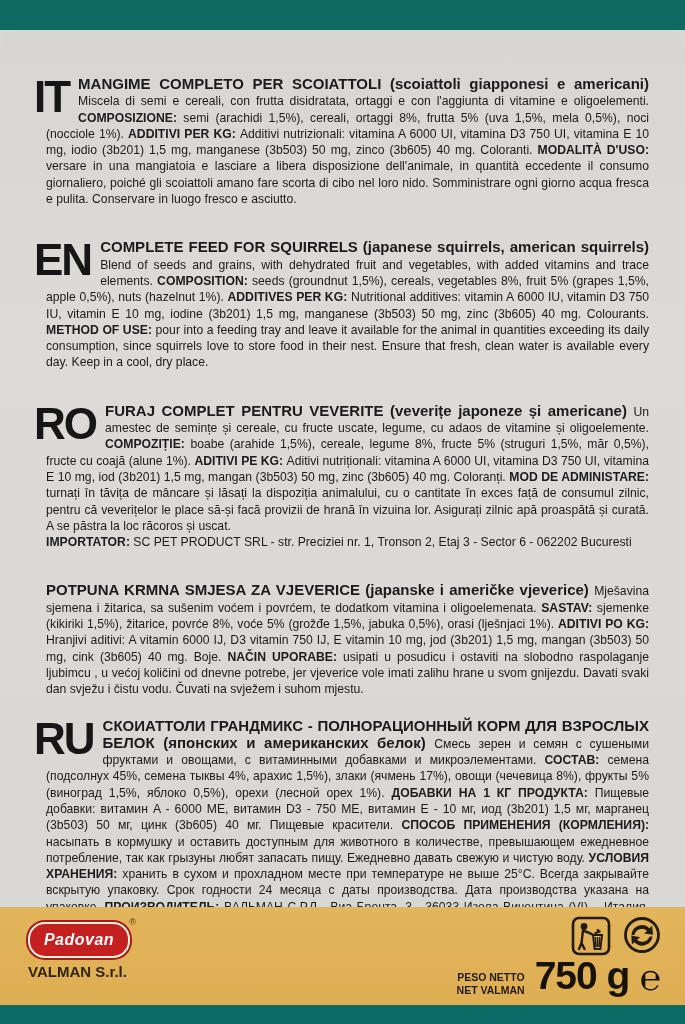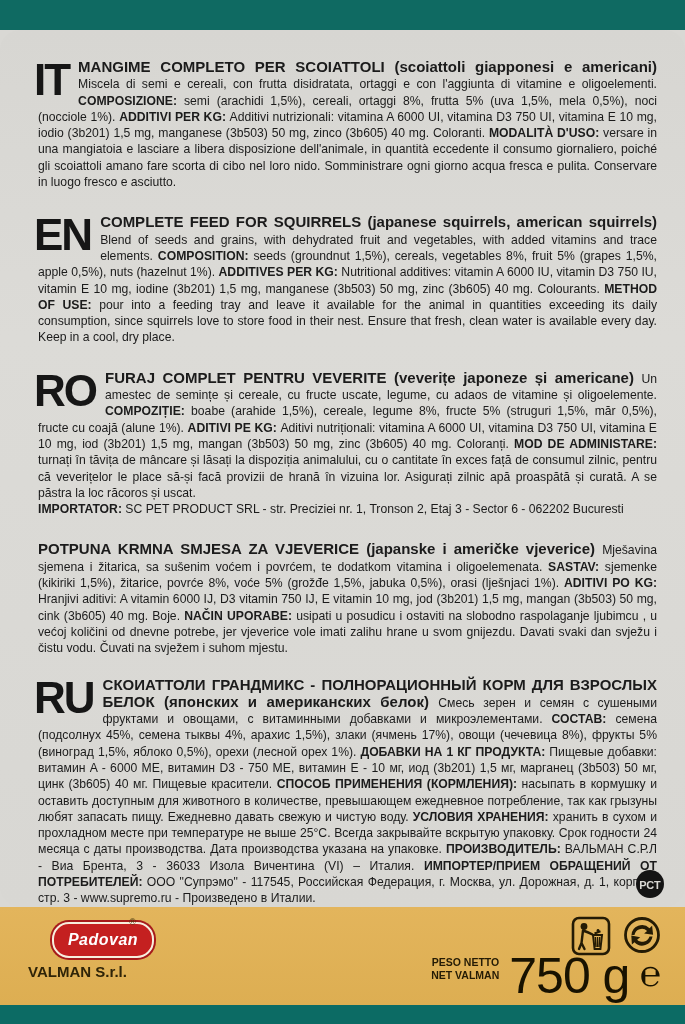--- a/index.html
+++ b/index.html
@@ -4,68 +4,68 @@
 <style>
   html,body{margin:0;padding:0;}
   body{
     width:685px;height:1024px;overflow:hidden;
     font-family:"Liberation Sans",sans-serif;
     background:#c9c8c5;
   }
   .package{width:685px;height:1024px;position:relative;background:#d9d8d4;}
   .band-top{height:30px;background:#0f6a62;}
   .label-body{
-    height:877px;box-sizing:border-box;padding-top:25px;
+    height:877px;box-sizing:border-box;padding-top:34px;
     background:linear-gradient(180deg,#d7d6d2 0%,#dcdbd7 35%,#d8d7d3 100%);
     overflow:hidden;
     border-radius:20px;
   }
   .sec{margin:0 24px 20px 34px;position:relative;}
   .sec::after{content:"";display:block;clear:both;}
   .code{
     float:left;font-weight:bold;font-size:44px;line-height:0.80;
     letter-spacing:-2px;margin:3px 9px 2px 0;color:#161616;white-space:nowrap;
   }
   .code .code-extra{font-weight:normal;letter-spacing:-1px;}
   .sec.wide .code{font-size:33px;line-height:1.0;letter-spacing:-1px;margin-top:6px;}
   .body-text{
-    margin:4px;font-size:12.2px;line-height:16.3px;color:#1b1b1b;
+    margin:12px;font-size:12.2px;line-height:16.3px;color:#1b1b1b;
     text-align:justify;
   }
   .t-run{}
   .bold{font-weight:bold;}
   .title{font-size:15px;font-weight:bold;line-height:16.5px;}
   .title.light{font-weight:bold;}
   .pct{position:absolute;right:-4px;bottom:12px;width:30px;height:30px;}
   
   .band-gold{
     height:98px;background:linear-gradient(180deg,#e3b55c,#ddae52);
     box-sizing:border-box;padding:9px 24px 6px 28px;
     display:flex;position:relative;color:#2f2408;
   }
   .footer-left{display:flex;flex-direction:column;}
   .logo-wrap{position:relative;width:104px;margin-top:6px;}
   .logo{
     width:98px;height:32px;background:#c42020;border:2px solid #f7efdd;
     border-radius:17px;box-shadow:0 0 0 2px #a61b1b;
-    display:flex;align-items:center;justify-content:center;margin-left:24px;
+    display:flex;align-items:center;justify-content:center;
   }
   .logo span{
     color:#ffffff;font-weight:bold;font-style:italic;font-size:16px;
     letter-spacing:0.5px;
   }
   .reg-mark{position:absolute;top:-5px;right:-4px;font-size:9px;color:#4a3a10;}
   .mfr{font-weight:bold;font-size:15px;margin-top:5px;}
   .addr{font-size:10.8px;margin-top:2px;}
   .approval{font-size:10.8px;margin-top:2px;}
   .footer-right{margin-left:auto;display:flex;flex-direction:column;align-items:flex-end;}
   .icons-row{display:flex;gap:12px;align-items:flex-start;}
-  .weight-row{display:flex;align-items:flex-start;gap:10px;margin-top:0px;}
+  .weight-row{display:flex;align-items:flex-end;gap:10px;margin-top:0px;}
   .weight-labels{text-align:right;font-size:10.5px;line-height:12.5px;font-weight:bold;color:#241b05;}
-  .weight-value{font-size:50px;font-weight:normal;letter-spacing:-1px;color:#181200;line-height:40px;}
+  .weight-value{font-size:39px;font-weight:bold;letter-spacing:-1px;color:#181200;line-height:40px;}
   .e-sign{font-size:36px;color:#181200;line-height:36px;font-weight:normal;}
   .band-teal-bottom{height:19px;background:#0c6b64;}
   svg .stroke{stroke:#241b05;fill:none;}
   svg .fill{fill:#241b05;}
 </style>
 </head>
 <body>
 
 <div class="package">
   <div class="band-top"></div>

